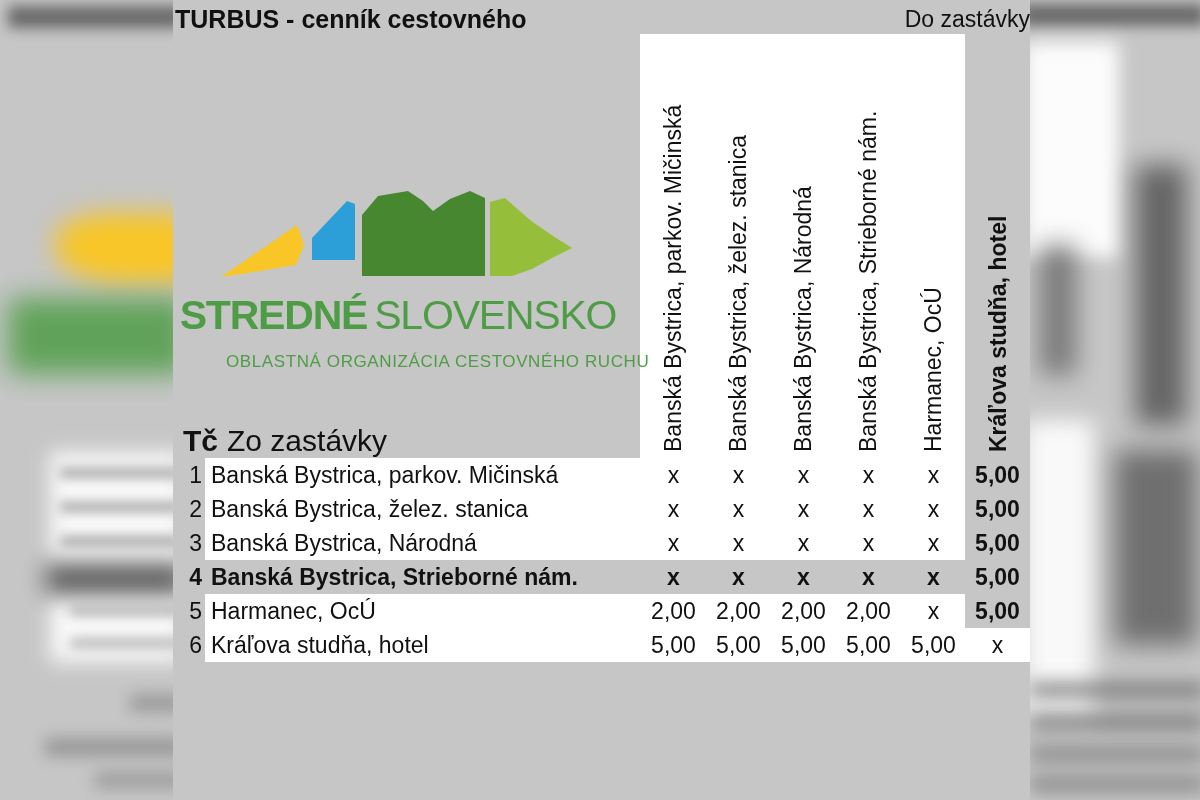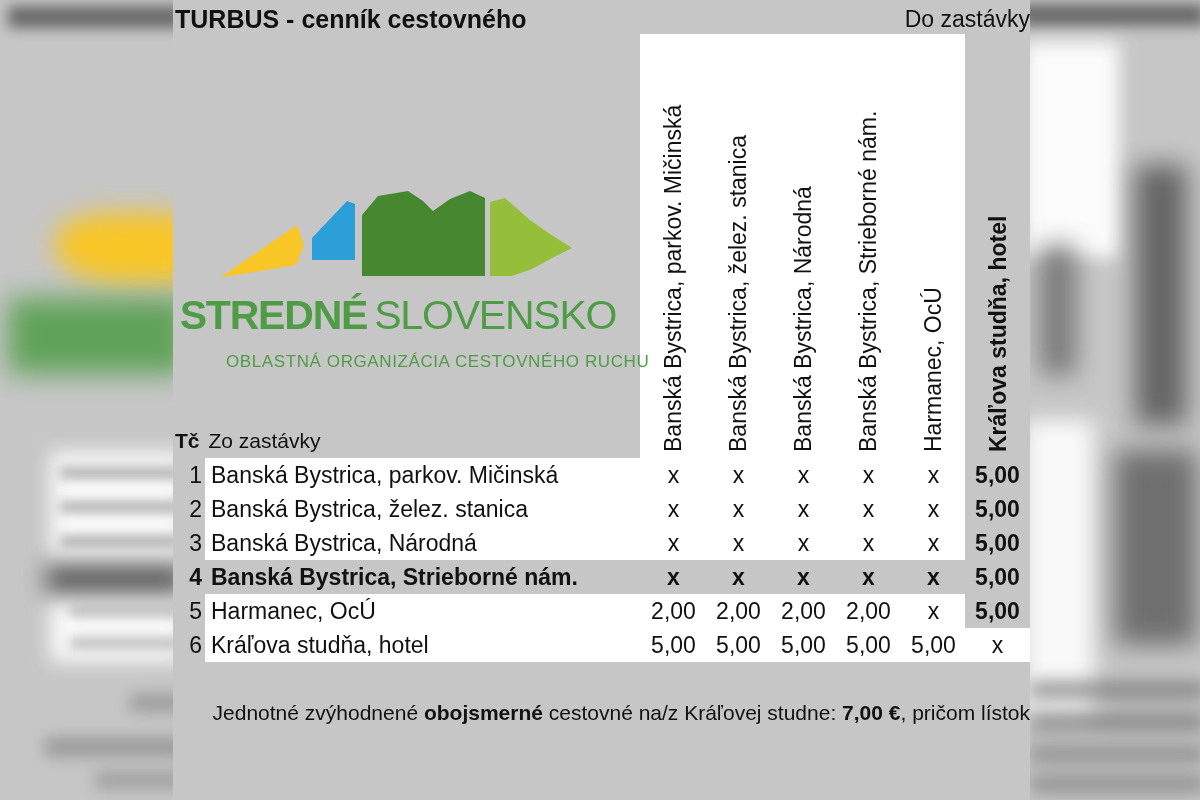--- a/index.html
+++ b/index.html
@@ -49,21 +49,21 @@
   .ch0{left:487px;} .ch1{left:552px;} .ch2{left:617px;} .ch3{left:682px;} .ch4{left:747px;} .ch5{left:812px;}
 
   
   .logo-art{position:absolute;left:45px;top:183px;}
   .logo-name{position:absolute;left:5px;top:292px;width:440px;text-align:center;font-size:41px;letter-spacing:-1.2px;color:var(--logo-text-green,#4f9c46);white-space:nowrap;}
   .logo-name .heavy{font-weight:800;}
   .logo-name .light{font-weight:400;margin-left:7px;}
   .logo-sub{position:absolute;left:5px;top:352px;width:440px;text-align:left;font-size:17px;font-weight:normal;letter-spacing:.6px;color:var(--logo-text-green,#4f9c46);white-space:nowrap;margin-left:48px;}
 
   
-  .thead{position:absolute;left:0;top:424px;height:34px;line-height:34px;font-size:21px;}
+  .thead{position:absolute;left:8px;top:424px;height:34px;line-height:34px;font-size:30px;}
   .thead .corner{font-weight:bold;margin-left:2px;}
   .thead .fromlbl{margin-left:9px;}
 
   .row{position:absolute;left:0;width:857px;height:34px;font-size:23px;line-height:34px;}
   .r0{top:458px;} .r1{top:492px;} .r2{top:526px;} .r3{top:560px;} .r4{top:594px;} .r5{top:628px;}
   .rowbg{position:absolute;top:0;height:34px;background:var(--panel-white,#fff);}
   .rowbg.short{left:32px;width:760px;}
   .rowbg.full{left:32px;width:825px;}
   .num{position:absolute;left:0;width:29px;text-align:right;}
   .rname{position:absolute;left:38px;white-space:nowrap;}
@@ -199,16 +199,15 @@
       <span class="num">6</span>
       <span class="rname">Kráľova studňa, hotel</span>
       <span class="val c0">5,00</span>
       <span class="val c1">5,00</span>
       <span class="val c2">5,00</span>
       <span class="val c3">5,00</span>
       <span class="val c4">5,00</span>
       <span class="val c5">x</span>
     </div>
 
-    <div class="note n1"><span>Jednotné zvýhodnené </span><span class="b">obojsmerné</span><span> cestovné na/z Kráľovej studne: </span><span class="b">7,00 €</span><span>, pričom lístok</span></div>
 
   </div>
 </div>
 
 </body></html>

